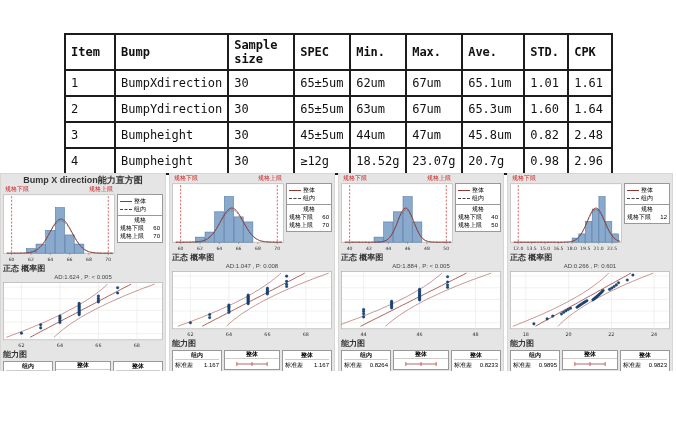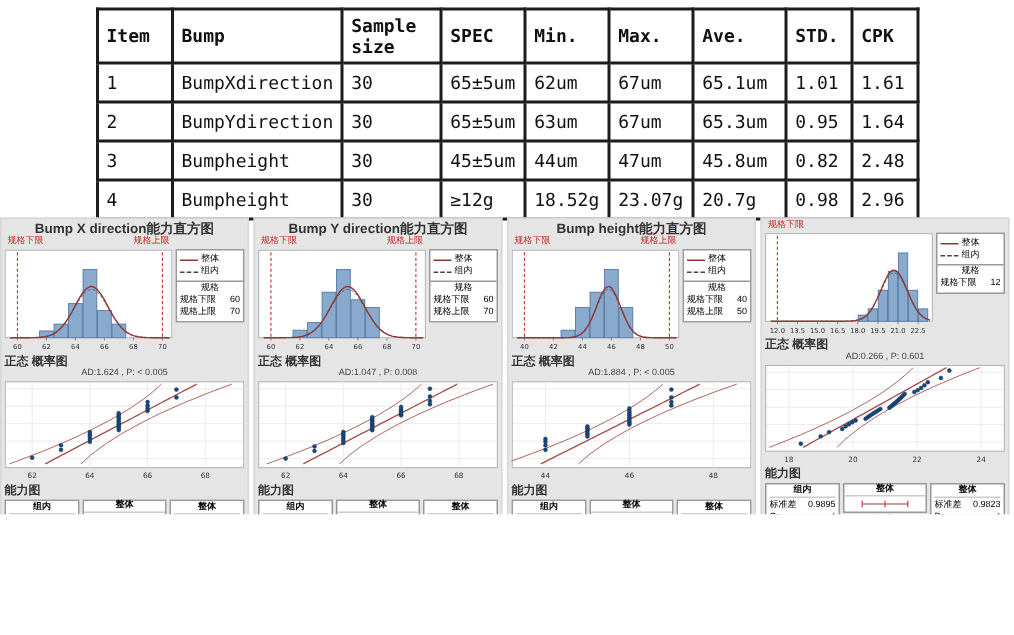--- a/index.html
+++ b/index.html
@@ -1,17 +1,17 @@
 <!DOCTYPE html>
 <html><head>
 <meta charset="utf-8">
 <style>
   html,body{margin:0;padding:0;background:#fff;}
   .page{position:relative;width:676px;height:343px;background:#fff;overflow:hidden;
-        font-family:"Liberation Sans",sans-serif;}
+        font-family:"Liberation Sans",sans-serif;margin-top:28px;}
   
   .tbl-wrap{position:absolute;left:64px;top:5px;}
   table.spec{border-collapse:collapse;font-family:"DejaVu Sans Mono",monospace;font-size:12px;color:#111;}
   table.spec th,table.spec td{border:2px solid #1c1c1c;padding:1px 5px;text-align:left;vertical-align:middle;}
   table.spec th{font-weight:bold;height:32px;}
   table.spec td{height:22px;}
   
   .panels{position:absolute;left:0;top:145px;width:676px;display:flex;gap:3px;}
   .panel{width:166px;height:276px;background:#e5e5e5;border:1px solid #d8d7d3;box-sizing:border-box;
          padding:1px 2px;position:relative;}
@@ -87,21 +87,21 @@
             <td>1.61</td>
           </tr>
           <tr>
             <td>2</td>
             <td>BumpYdirection</td>
             <td>30</td>
             <td>65±5um</td>
             <td>63um</td>
             <td>67um</td>
             <td>65.3um</td>
-            <td>0.95</td>
+            <td>1.60</td>
             <td>1.64</td>
           </tr>
           <tr>
             <td>3</td>
             <td>Bumpheight</td>
             <td>30</td>
             <td>45±5um</td>
             <td>44um</td>
             <td>47um</td>
             <td>45.8um</td>
@@ -296,21 +296,20 @@
             </div>
         <div class="sb-r">
               <span>PPM</span>
               <span>12.42</span>
             </div>
       </div>
     </div>
   </div>
 
   <div class="panel">
-    <div class="p-title">Bump Y direction能力直方图</div>
     <div class="hist-row">
       <div class="hist-col">
         <div class="spec-labels">
           <span class="red tiny">规格下限</span>
           <span class="red tiny usl-lab">规格上限</span>
         </div>
         <svg class="hist-svg" viewBox="0 0 118 72">
               <rect x="0.5" y="0.5" width="117" height="61.5" fill="#fff" stroke="#aaa" stroke-width="0.6"></rect>
               <rect x="24.613636363636363" y="56.666666666666664" width="9.681818181818183" height="5.333333333333333" fill="#89a9cd" stroke="#4f77a3" stroke-width="0.6"></rect>
               <rect x="34.79545454545455" y="51.333333333333336" width="9.68181818181818" height="10.666666666666666" fill="#89a9cd" stroke="#4f77a3" stroke-width="0.6"></rect>
@@ -477,21 +476,20 @@
             </div>
         <div class="sb-r">
               <span>PPM</span>
               <span>20.21</span>
             </div>
       </div>
     </div>
   </div>
 
   <div class="panel">
-    <div class="p-title">Bump height能力直方图</div>
     <div class="hist-row">
       <div class="hist-col">
         <div class="spec-labels">
           <span class="red tiny">规格下限</span>
           <span class="red tiny usl-lab">规格上限</span>
         </div>
         <svg class="hist-svg" viewBox="0 0 118 72">
               <rect x="0.5" y="0.5" width="117" height="61.5" fill="#fff" stroke="#aaa" stroke-width="0.6"></rect>
               <rect x="34.79545454545455" y="56.666666666666664" width="9.68181818181818" height="5.333333333333333" fill="#89a9cd" stroke="#4f77a3" stroke-width="0.6"></rect>
               <rect x="44.97727272727273" y="40.66666666666667" width="9.68181818181818" height="21.333333333333332" fill="#89a9cd" stroke="#4f77a3" stroke-width="0.6"></rect>

